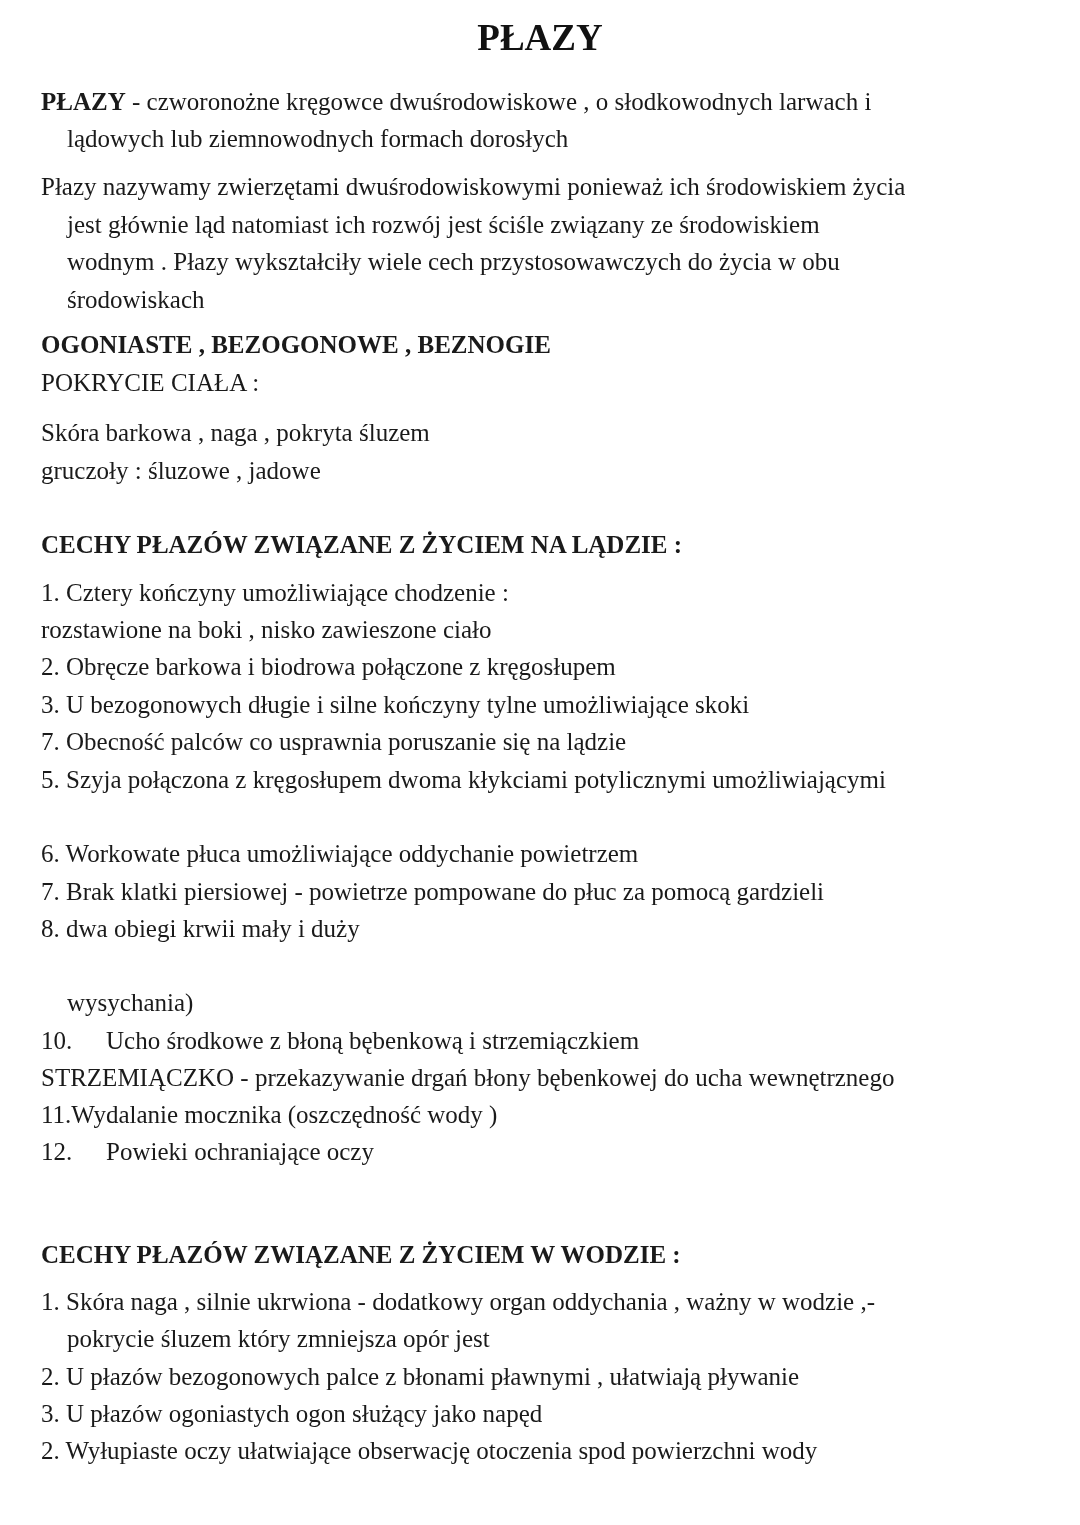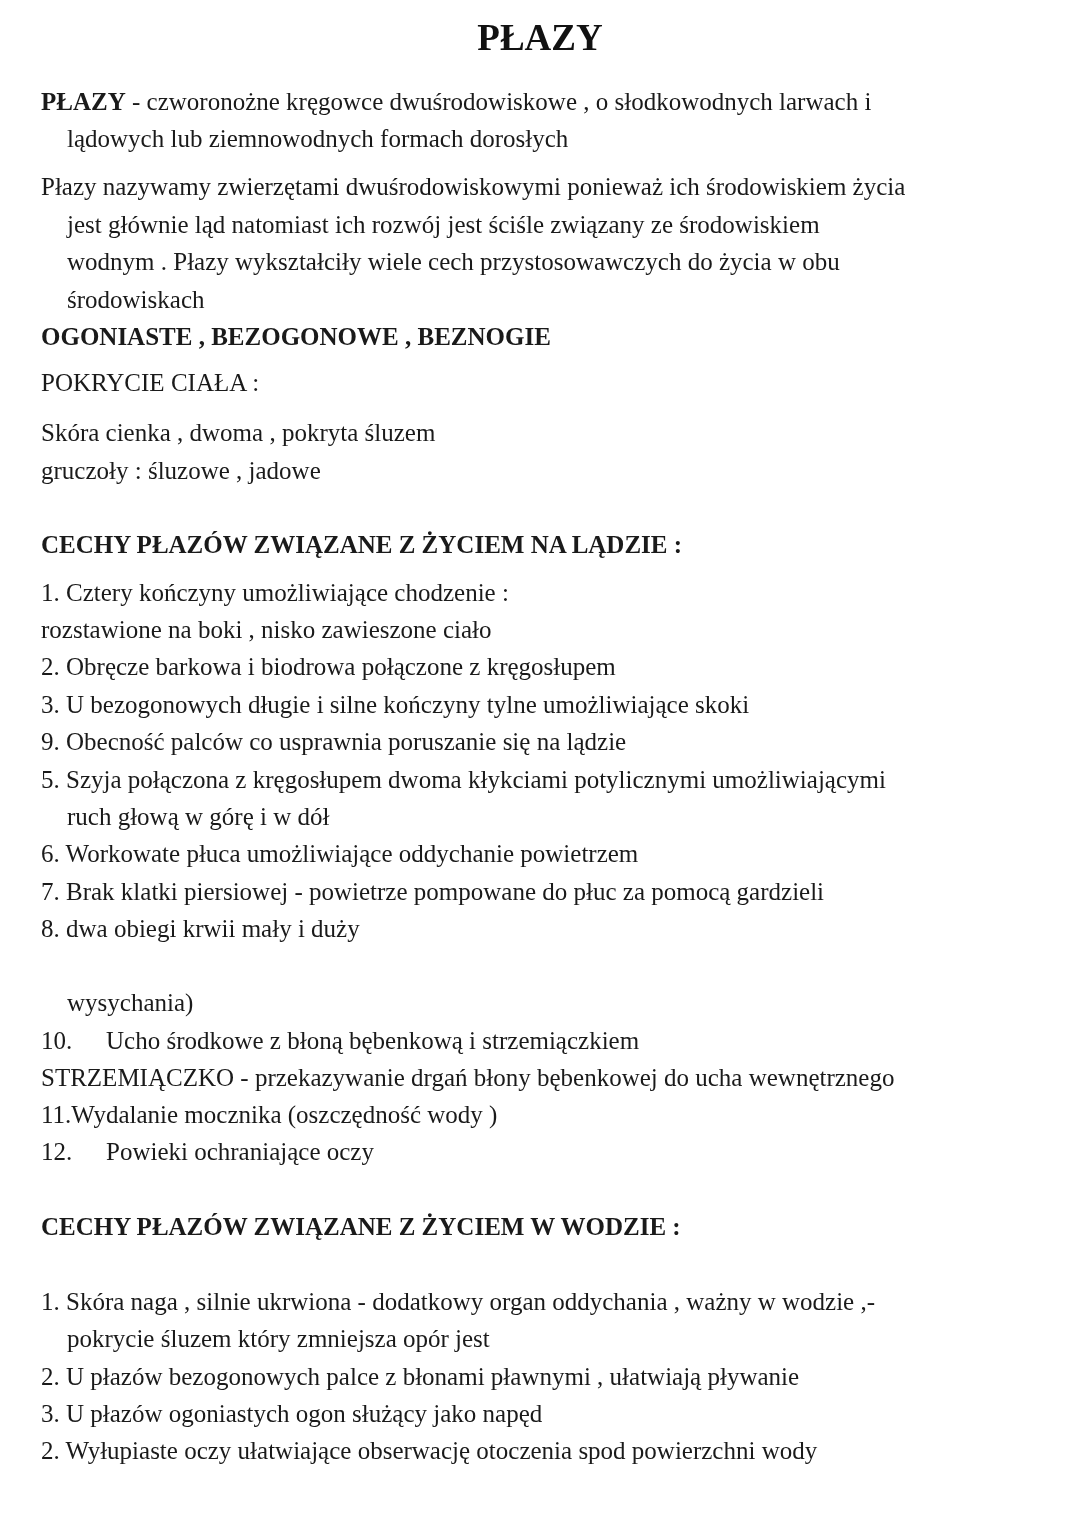--- a/index.html
+++ b/index.html
@@ -26,41 +26,40 @@
   <div class="title">PŁAZY</div>
 
   <div class="line" style="top:83px"><span class="b">PŁAZY</span><span> - czworonożne kręgowce dwuśrodowiskowe , o słodkowodnych larwach i</span></div>
   <div class="line ind" style="top:120px">lądowych lub ziemnowodnych formach dorosłych</div>
 
   <div class="line" style="top:168px">Płazy nazywamy zwierzętami dwuśrodowiskowymi ponieważ ich środowiskiem życia</div>
   <div class="line ind" style="top:206px">jest głównie ląd natomiast ich rozwój jest ściśle związany ze środowiskiem</div>
   <div class="line ind" style="top:243px">wodnym . Płazy wykształciły wiele cech przystosowawczych do życia w obu</div>
   <div class="line ind" style="top:281px">środowiskach</div>
 
-  <div class="line b" style="top:318px">OGONIASTE , BEZOGONOWE , BEZNOGIE</div>
+  <div class="line b" style="top:326px">OGONIASTE , BEZOGONOWE , BEZNOGIE</div>
   <div class="line" style="top:364px">POKRYCIE CIAŁA :</div>
-  <div class="line" style="top:414px">Skóra cienka , dwoma , pokryta śluzem</div>
+  <div class="line" style="top:414px">Skóra barkowa , naga , pokryta śluzem</div>
   <div class="line" style="top:452px">gruczoły : śluzowe , jadowe</div>
 
   <div class="line b" style="top:526px">CECHY PŁAZÓW ZWIĄZANE  Z ŻYCIEM NA LĄDZIE :</div>
   <div class="line" style="top:574px">1. Cztery kończyny umożliwiające chodzenie :</div>
   <div class="line" style="top:611px">rozstawione na boki , nisko zawieszone ciało</div>
   <div class="line" style="top:648px">2. Obręcze barkowa i biodrowa połączone z kręgosłupem</div>
   <div class="line" style="top:686px">3. U bezogonowych długie i silne kończyny tylne umożliwiające skoki</div>
-  <div class="line" style="top:723px">9. Obecność palców co usprawnia poruszanie się na lądzie</div>
+  <div class="line" style="top:723px">7. Obecność palców co usprawnia poruszanie się na lądzie</div>
   <div class="line" style="top:761px">5. Szyja połączona z kręgosłupem dwoma kłykciami potylicznymi umożliwiającymi</div>
-  <div class="line ind" style="top:798px">ruch głową w górę i w dół</div>
   <div class="line" style="top:835px">6. Workowate płuca umożliwiające oddychanie powietrzem</div>
   <div class="line" style="top:873px">7. Brak klatki piersiowej - powietrze pompowane do płuc za pomocą gardzieli</div>
   <div class="line" style="top:910px">8. dwa obiegi krwii mały i duży</div>
   <div class="line ind" style="top:984px">wysychania)</div>
   <div class="line" style="top:1022px"><span class="num10">10.</span><span>Ucho środkowe z błoną bębenkową i strzemiączkiem</span></div>
   <div class="line" style="top:1059px">STRZEMIĄCZKO - przekazywanie drgań błony bębenkowej do ucha wewnętrznego</div>
   <div class="line" style="top:1096px">11.Wydalanie mocznika (oszczędność wody )</div>
   <div class="line" style="top:1133px"><span class="num10">12.</span><span>Powieki ochraniające oczy</span></div>
 
-  <div class="line b" style="top:1208px">CECHY PŁAZÓW ZWIĄZANE Z ŻYCIEM W WODZIE :</div>
+  <div class="line b" style="top:1236px">CECHY PŁAZÓW ZWIĄZANE Z ŻYCIEM W WODZIE :</div>
   <div class="line" style="top:1283px">1. Skóra naga , silnie ukrwiona - dodatkowy organ oddychania , ważny w wodzie ,-</div>
   <div class="line ind" style="top:1320px">pokrycie śluzem który zmniejsza opór jest</div>
   <div class="line" style="top:1358px">2. U płazów bezogonowych palce z błonami pławnymi , ułatwiają pływanie</div>
   <div class="line" style="top:1395px">3. U płazów ogoniastych ogon służący jako napęd</div>
   <div class="line" style="top:1432px">2. Wyłupiaste oczy ułatwiające obserwację otoczenia spod powierzchni wody</div>
 </div>
 
 </body></html>

